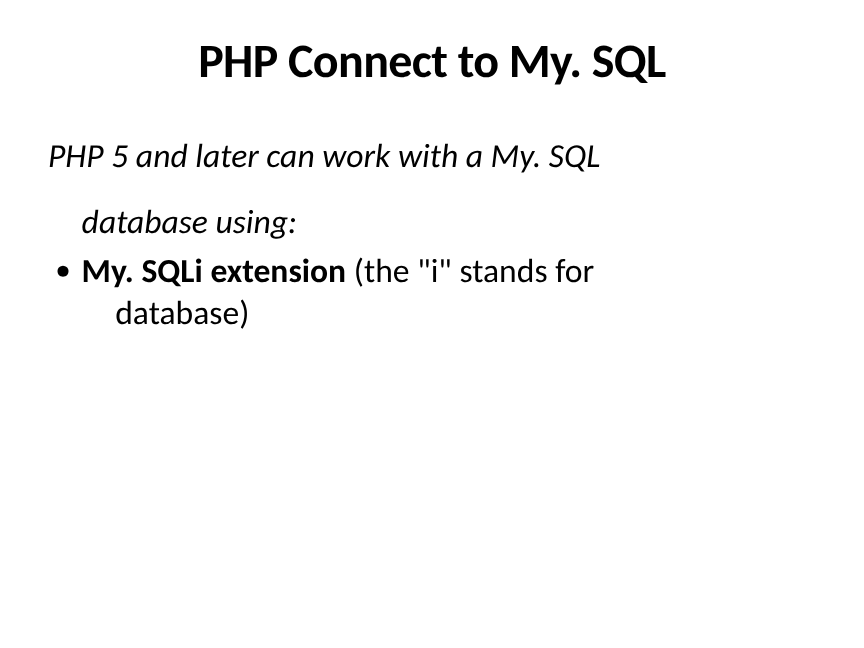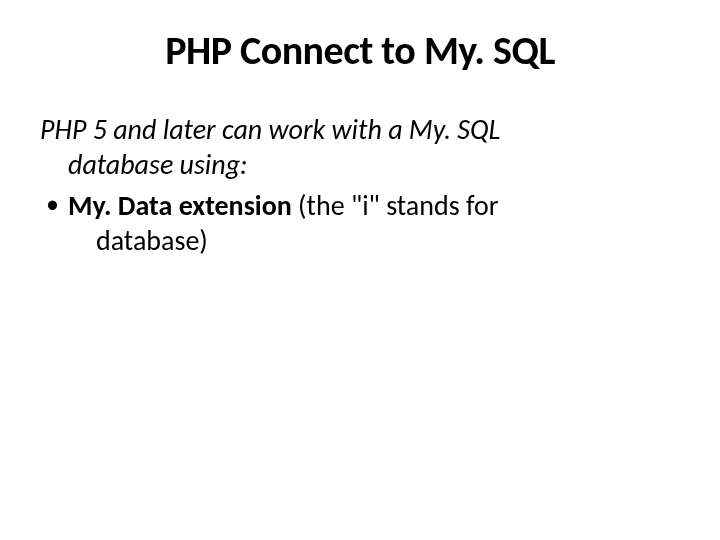--- a/index.html
+++ b/index.html
@@ -29,20 +29,21 @@
     font-size: 28px;
     line-height: 1.25;
   }
   .intro {
     margin: 0 0 6px 0;
     padding-left: 0;
     font-style: italic;
   }
   .intro .line2 {
     padding-left: 28px;
+    margin-top: 20px;
   }
   .bullets {
     list-style: none;
     margin: 0;
     padding: 0;
   }
   .bullets li {
     position: relative;
     padding-left: 28px;
     margin: 4px 0;
@@ -69,18 +70,18 @@
   <h1 class="title">PHP Connect to My. SQL</h1>
 
   <div class="body">
     <div class="intro">
       <div>PHP 5 and later can work with a My. SQL</div>
       <div class="line2">database using:</div>
     </div>
 
     <ul class="bullets">
       <li>
-        <span class="bold">My. Data extension</span><span> (the "i" stands for</span>
+        <span class="bold">My. SQLi extension</span><span> (the "i" stands for</span>
         <div class="cont">database)</div>
       </li>
     </ul>
   </div>
 </div>
 
 </body></html>

